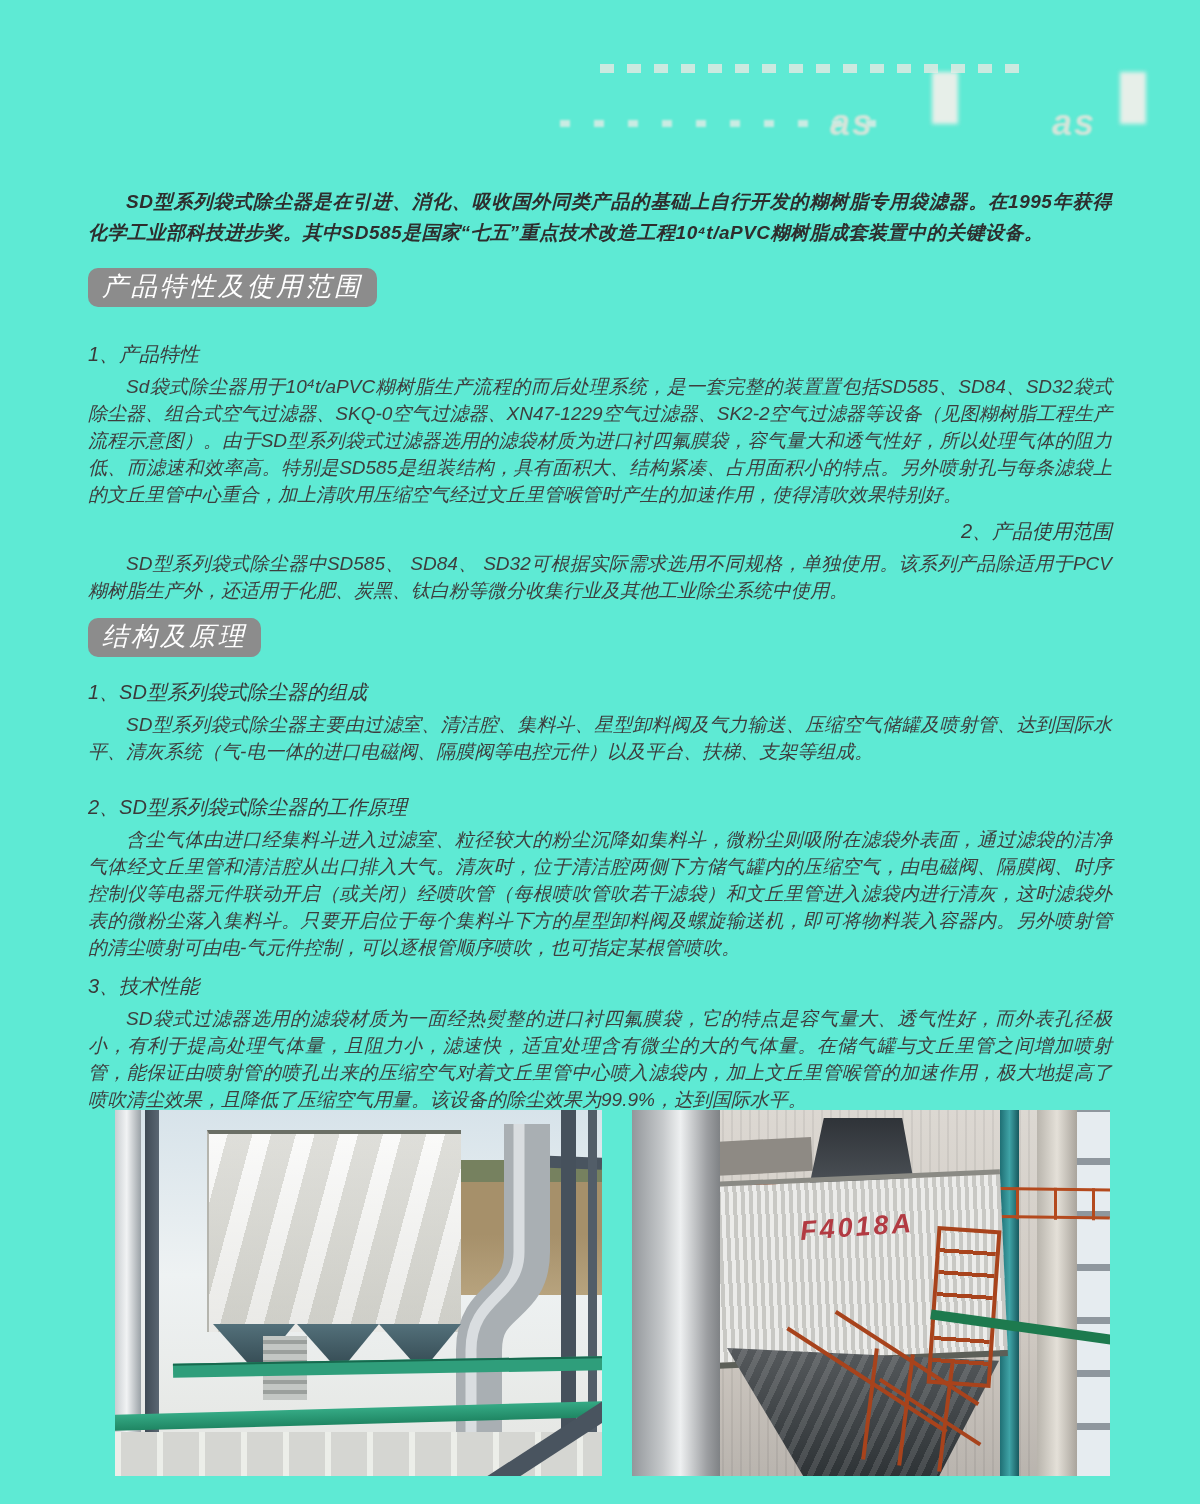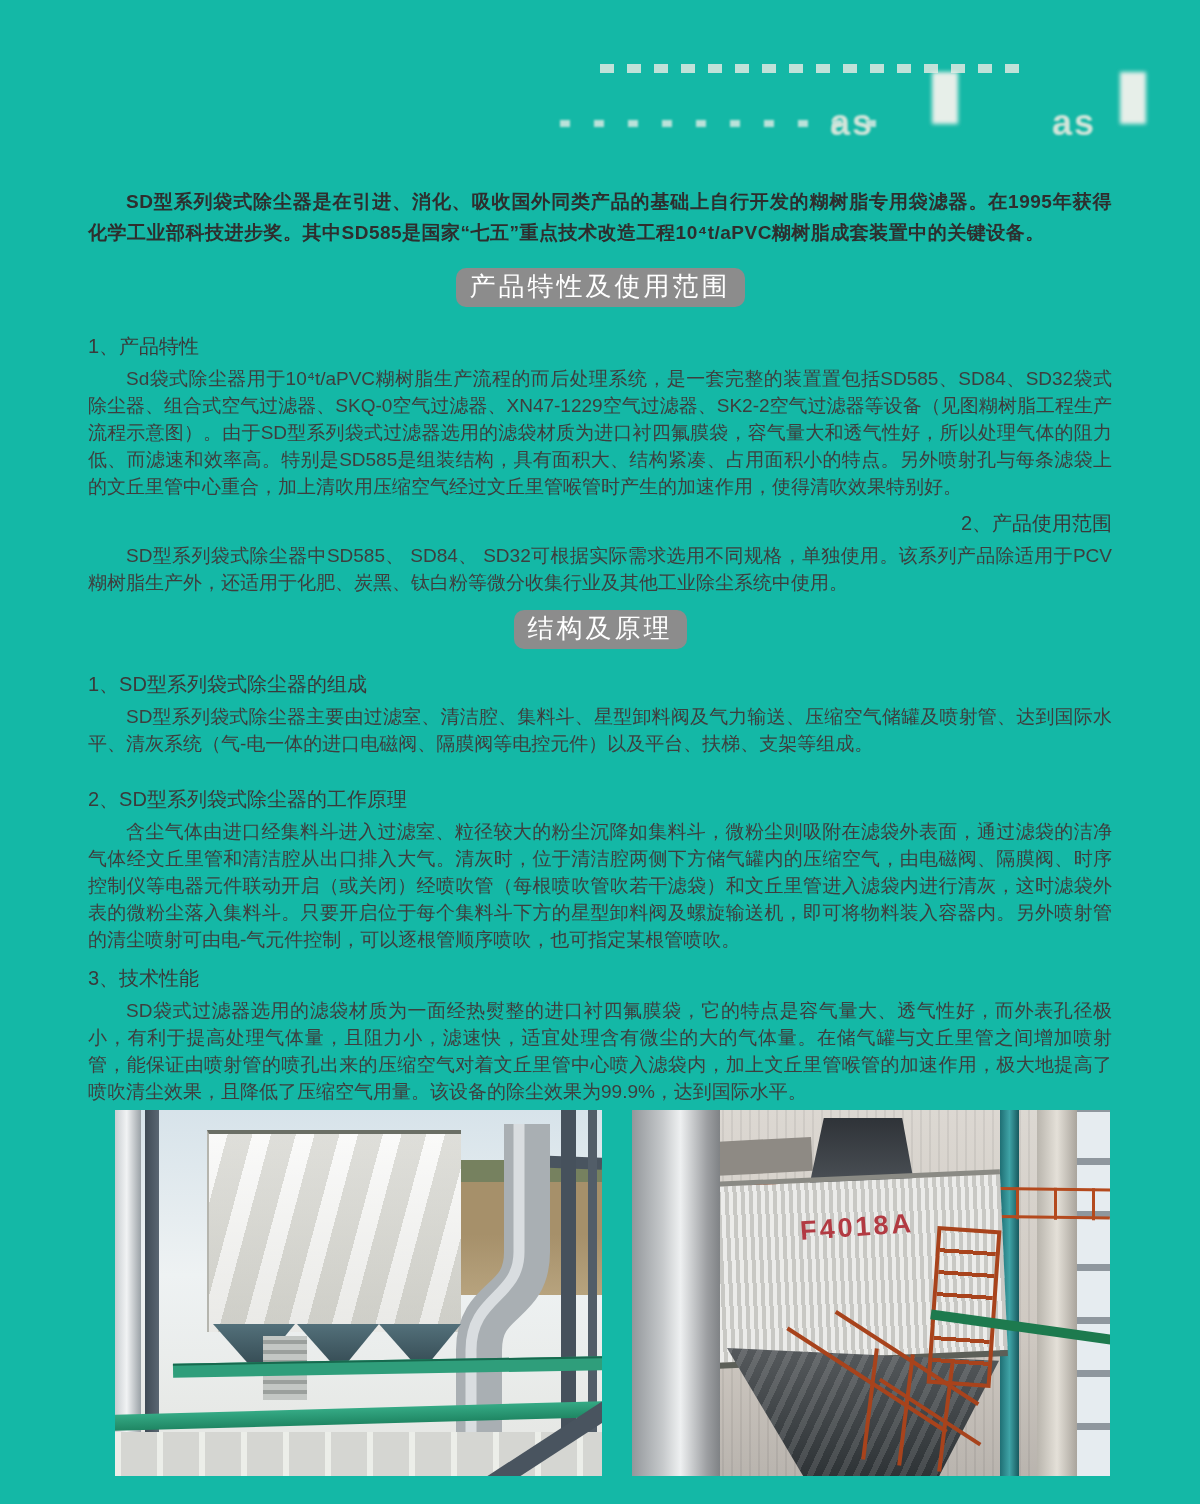--- a/index.html
+++ b/index.html
@@ -1,44 +1,44 @@
 <!DOCTYPE html>
 <html><head>
 <meta charset="utf-8">
 <style>
   html,body{margin:0;padding:0;background:#ffffff;}
   body{width:1200px;height:1504px;font-family:"Liberation Sans","DejaVu Sans",sans-serif;}
-  .page{position:relative;width:1200px;height:1504px;background:#14b8a6;overflow:hidden;}
+  .page{position:relative;width:1200px;height:1504px;background:#5eead4;overflow:hidden;font-style:italic;}
 
   
   .watermark{position:absolute;top:50px;left:560px;width:600px;height:110px;pointer-events:none;}
   .wm-dashes{position:absolute;top:14px;left:40px;width:420px;height:9px;
     background:repeating-linear-gradient(90deg,#dfeae3 0 14px,transparent 14px 27px);
     opacity:.85;filter:blur(.6px);}
   .wm-dashes2{position:absolute;top:70px;left:0px;width:330px;height:7px;
     background:repeating-linear-gradient(90deg,#e4ede7 0 10px,transparent 10px 34px);
     opacity:.8;filter:blur(.8px);}
   .wm-as{position:absolute;font-size:36px;font-weight:700;color:#d3e5da;filter:blur(1px);letter-spacing:2px;}
   .wm-as1{left:270px;top:52px;}
   .wm-as2{left:492px;top:52px;}
   .wm-blob{position:absolute;width:26px;height:52px;background:#e7efe9;filter:blur(2px);}
   .wm-b1{left:372px;top:22px;}
   .wm-b2{left:560px;top:22px;}
 
   
   .content{position:absolute;left:88px;top:0;width:1024px;color:#3e3e3e;}
   .intro{margin:186px 0 0;font-size:19px;line-height:31px;font-weight:700;color:#2e2e2e;
     text-indent:2em;text-align:justify;letter-spacing:.5px;}
-  .badge-row{font-size:0;text-align:center;}
+  .badge-row{font-size:0;}
   .badge{display:inline-block;background:#8c8c8c;color:#ffffff;font-size:26px;line-height:27px;
     padding:5px 14px 7px;border-radius:10px;letter-spacing:3px;}
   .badge-1{margin-top:20px;}
   .badge-2{margin-top:14px;}
   h3{font-size:20px;font-weight:400;color:#3a3a3a;margin:0;line-height:26px;}
-  .h-1a{margin-top:26px;}
+  .h-1a{margin-top:34px;}
   .h-1b{margin-top:10px;text-align:right;}
   .h-2a{margin-top:22px;}
   .h-2b{margin-top:29px;}
   .h-2c{margin-top:12px;}
   p.body{margin:6px 0 0;font-size:19px;line-height:27px;color:#3e3e3e;text-indent:2em;text-align:justify;}
 
   
   .photos{position:absolute;left:115px;top:1110px;display:flex;gap:30px;}
   .photo{position:relative;overflow:hidden;background:#cfd4d6;}
   .photo-left{width:487px;height:366px;}

